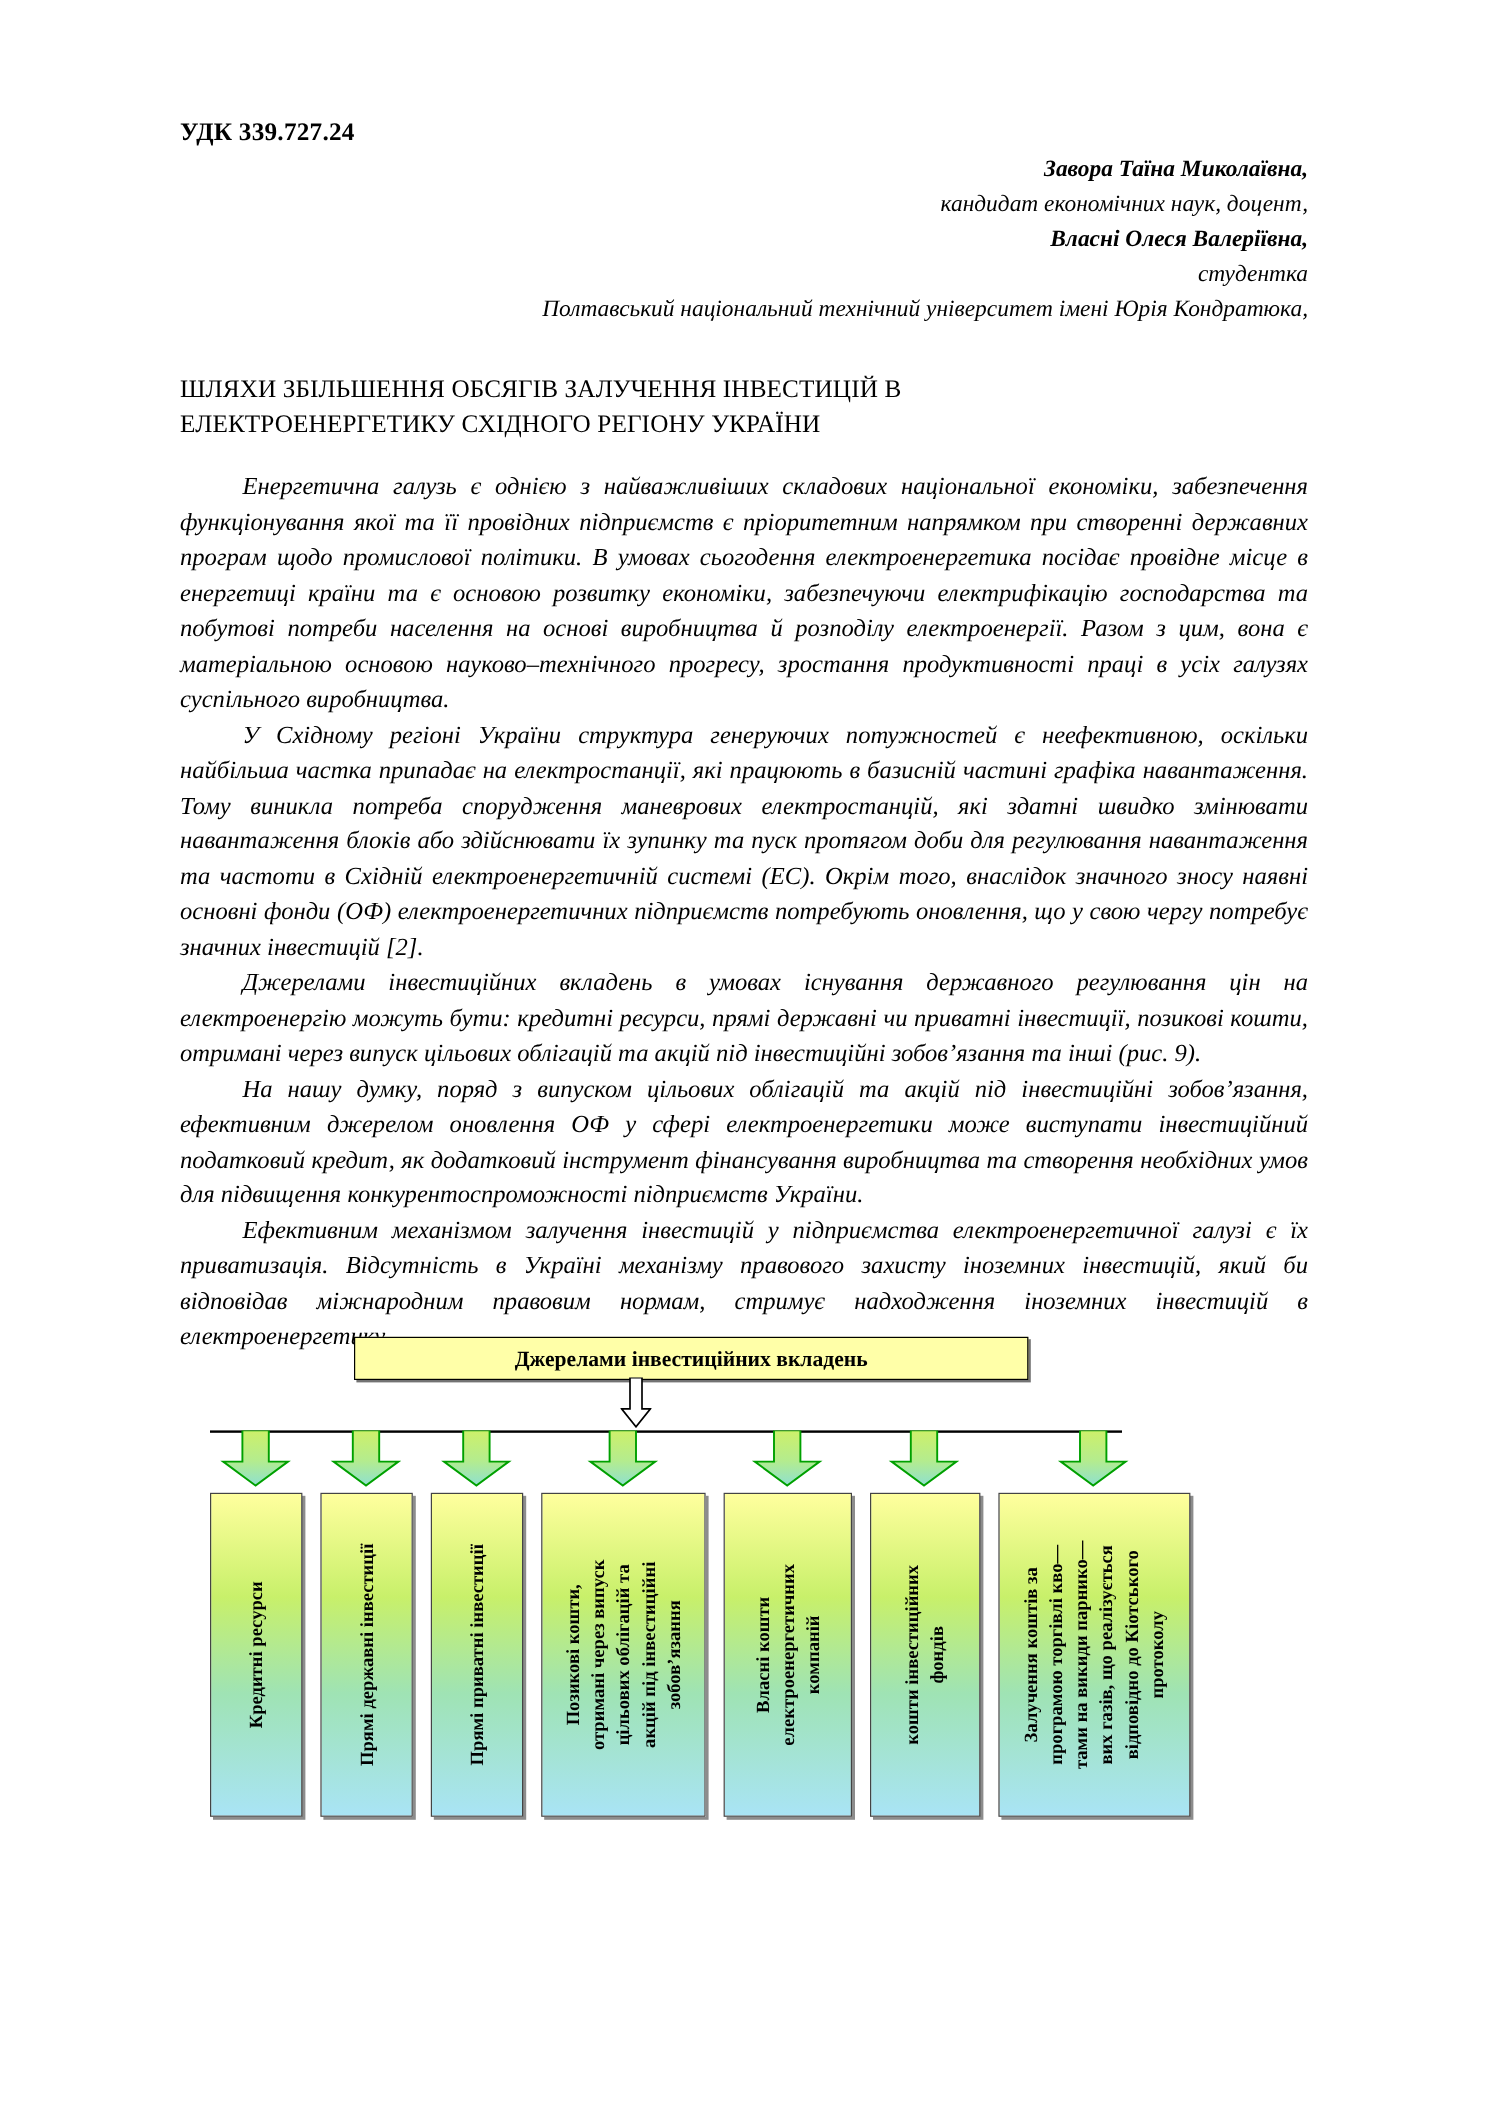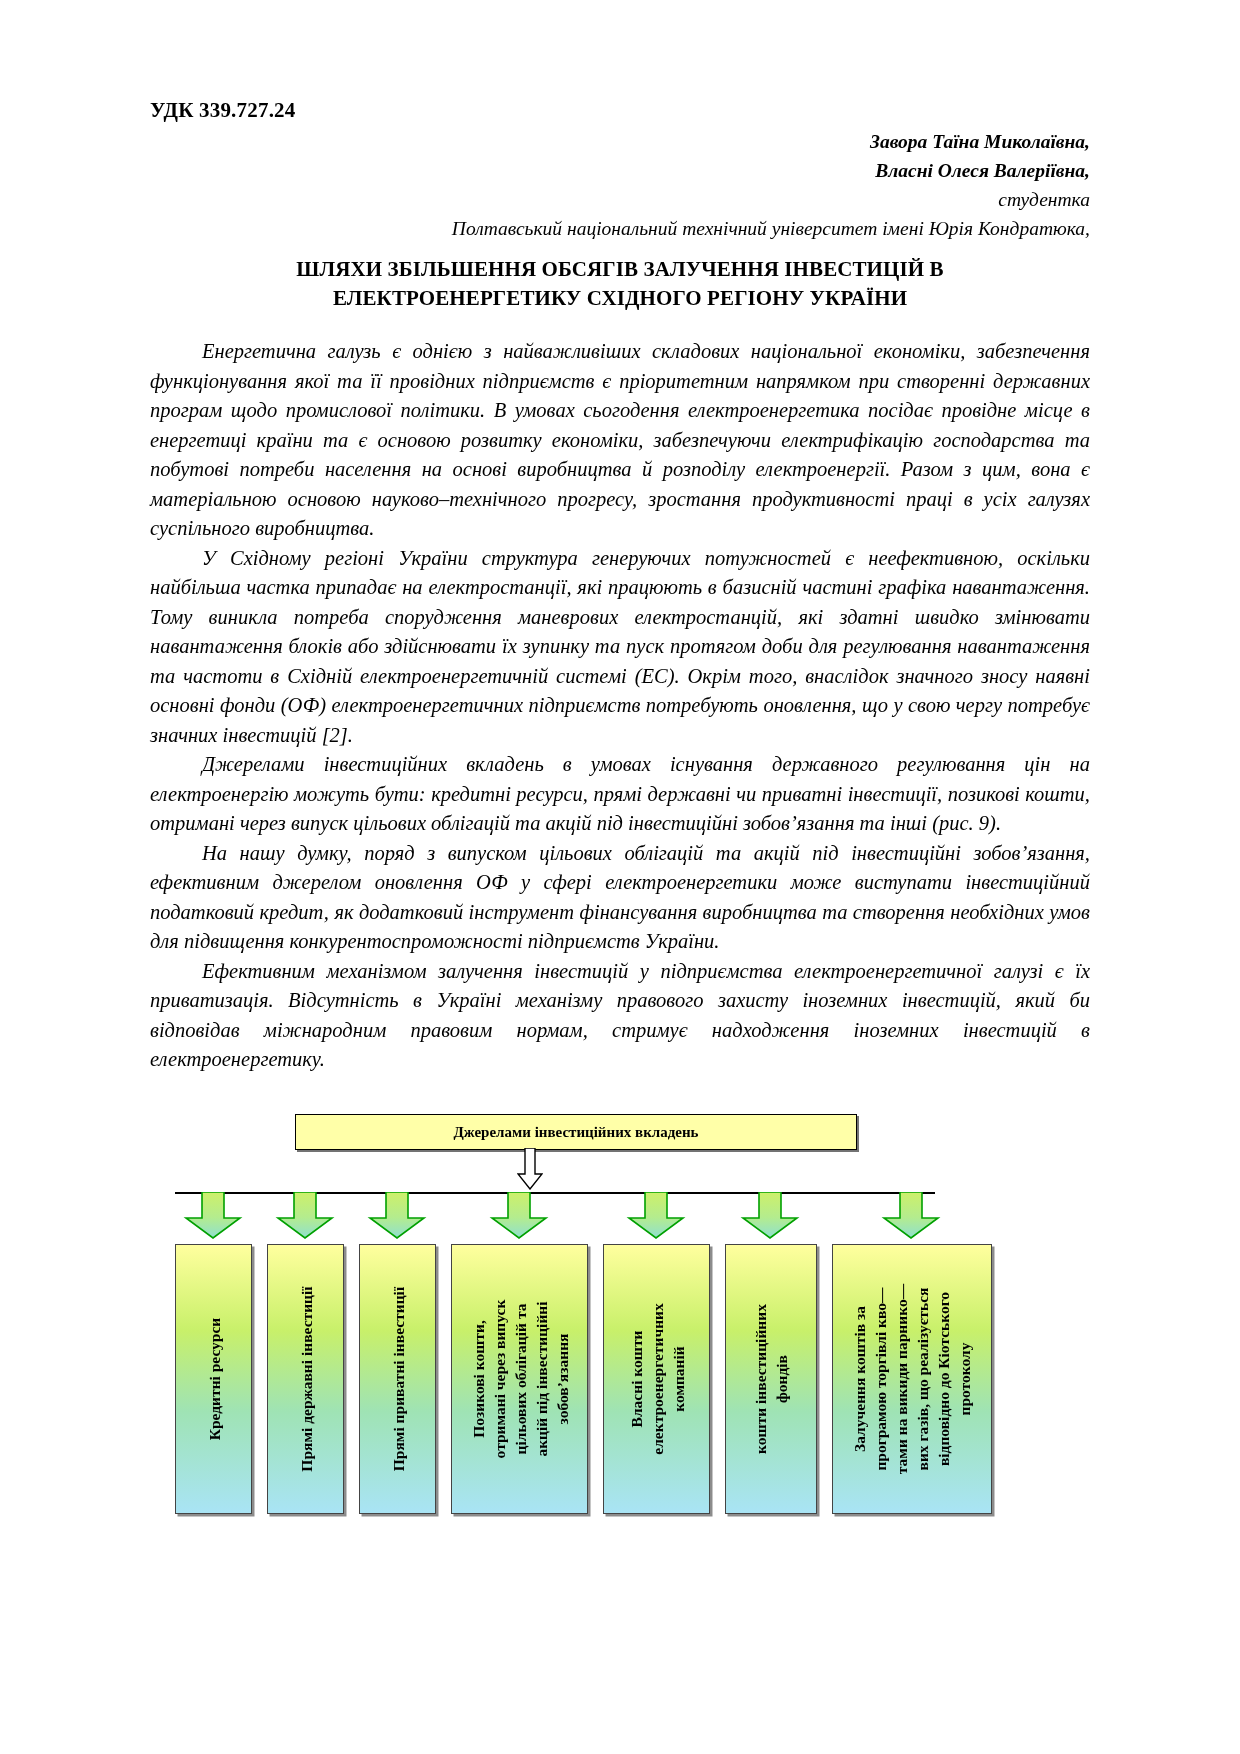--- a/index.html
+++ b/index.html
@@ -25,25 +25,25 @@
   }
   .authors {
     text-align:right;
     font-size:19.5px;
     line-height:29px;
     margin-top:4px;
   }
   .authors .nm { font-weight:bold; font-style:italic; }
   .authors .rl { font-style:italic; }
   .title {
-    text-align:center;
+    text-align:left;
     font-size:21px;
-    font-weight:bold;
+    font-weight:normal;
     line-height:29px;
-    margin-top:12px;
+    margin-top:38px;
     letter-spacing:0.1px;
   }
   .body-text { margin-top:24px; }
   .body-text p {
     margin:0;
     text-align:justify;
     text-indent:52px;
     font-size:20.5px;
     line-height:29.5px;
     hyphens:none;
@@ -60,21 +60,21 @@
   .banner {
     position:absolute;
     left:145px; top:6px;
     width:560px; height:34px;
     background:#ffffa8;
     border:1.5px solid #000;
     box-shadow:2px 2px 0 rgba(0,0,0,0.55);
     display:flex; align-items:center; justify-content:center;
   }
   .banner span {
-    font-size:15px; font-weight:bold;
+    font-size:18px; font-weight:bold;
     font-family:"Liberation Serif", serif;
   }
   .trunk-arrow {
     position:absolute;
     left:367px; top:40px;
     width:26px; height:42px;
   }
   .connector {
     position:absolute;
     left:25px; top:84px;
@@ -116,20 +116,21 @@
 </style>
 </head>
 <body>
 
 <div class="page">
 
   <div class="udc">УДК 339.727.24</div>
 
   <div class="authors">
     <div class="nm">Завора Таїна Миколаївна,</div>
+    <div class="rl">кандидат економічних наук, доцент,</div>
     <div class="nm">Власні Олеся Валеріївна,</div>
     <div class="rl">студентка</div>
     <div class="rl">Полтавський національний технічний університет імені Юрія Кондратюка,</div>
   </div>
 
   <div class="title">
     <div>ШЛЯХИ ЗБІЛЬШЕННЯ ОБСЯГІВ ЗАЛУЧЕННЯ ІНВЕСТИЦІЙ В</div>
     <div>ЕЛЕКТРОЕНЕРГЕТИКУ СХІДНОГО РЕГІОНУ УКРАЇНИ</div>
   </div>
 

